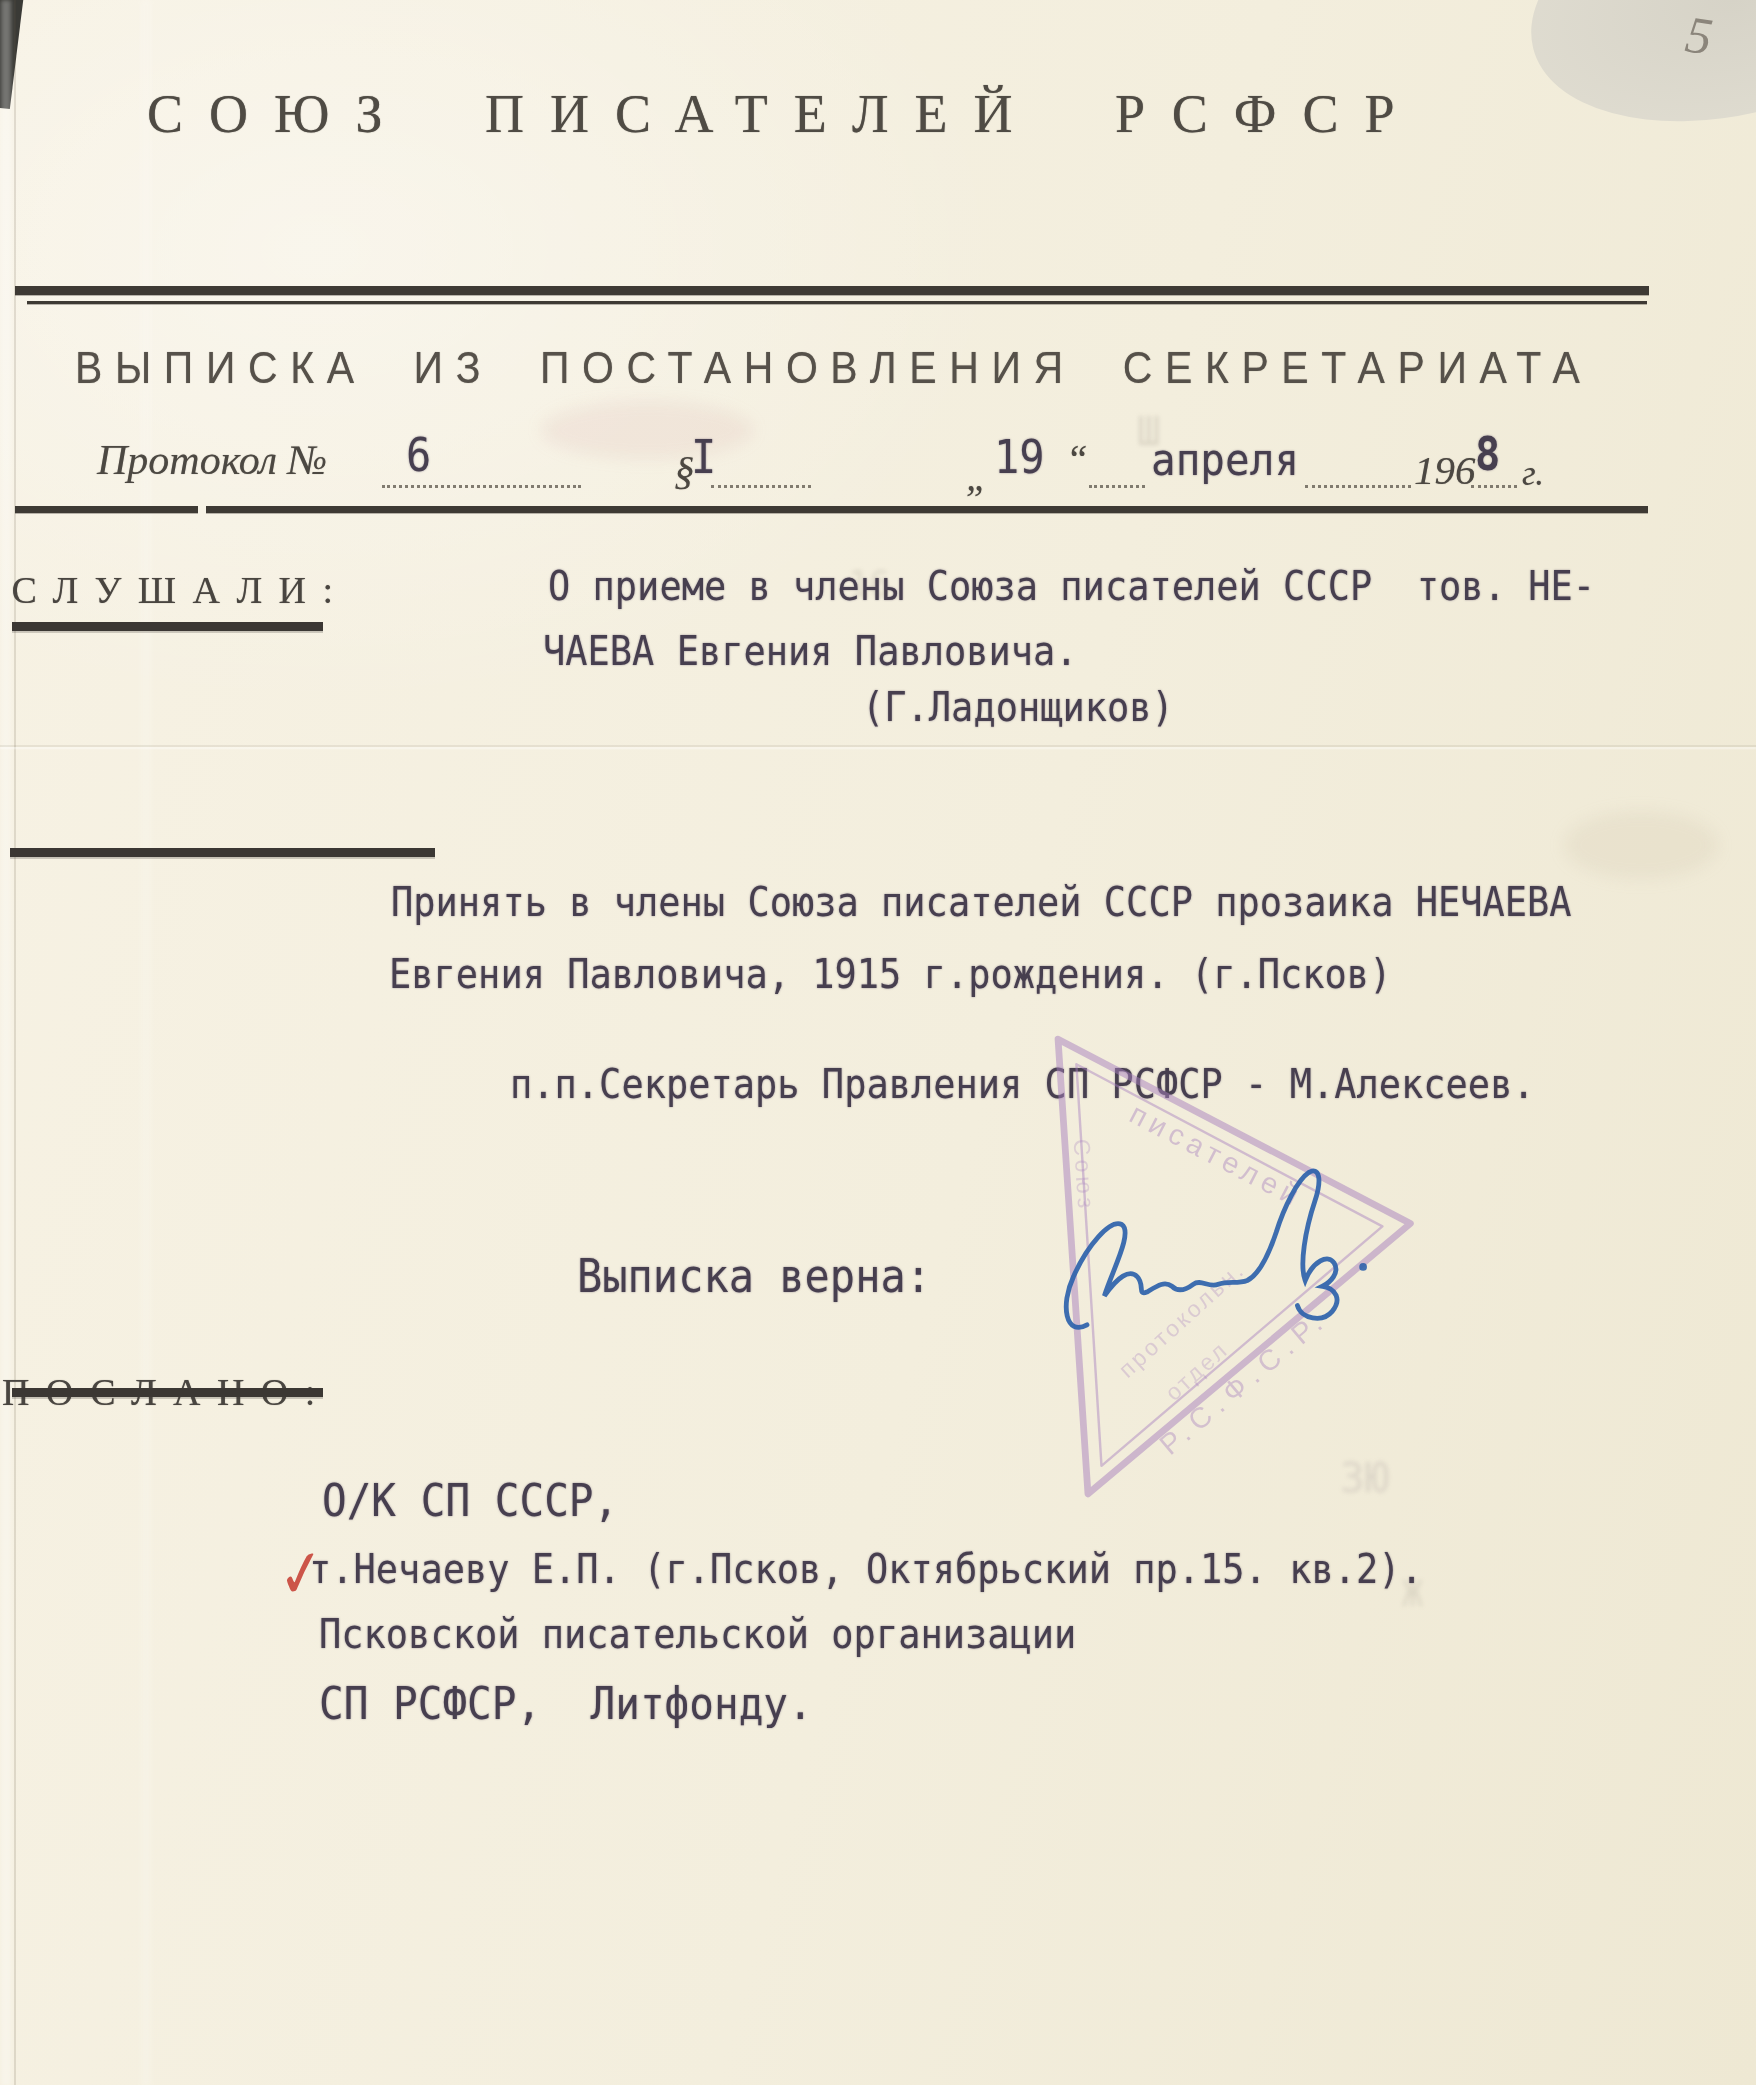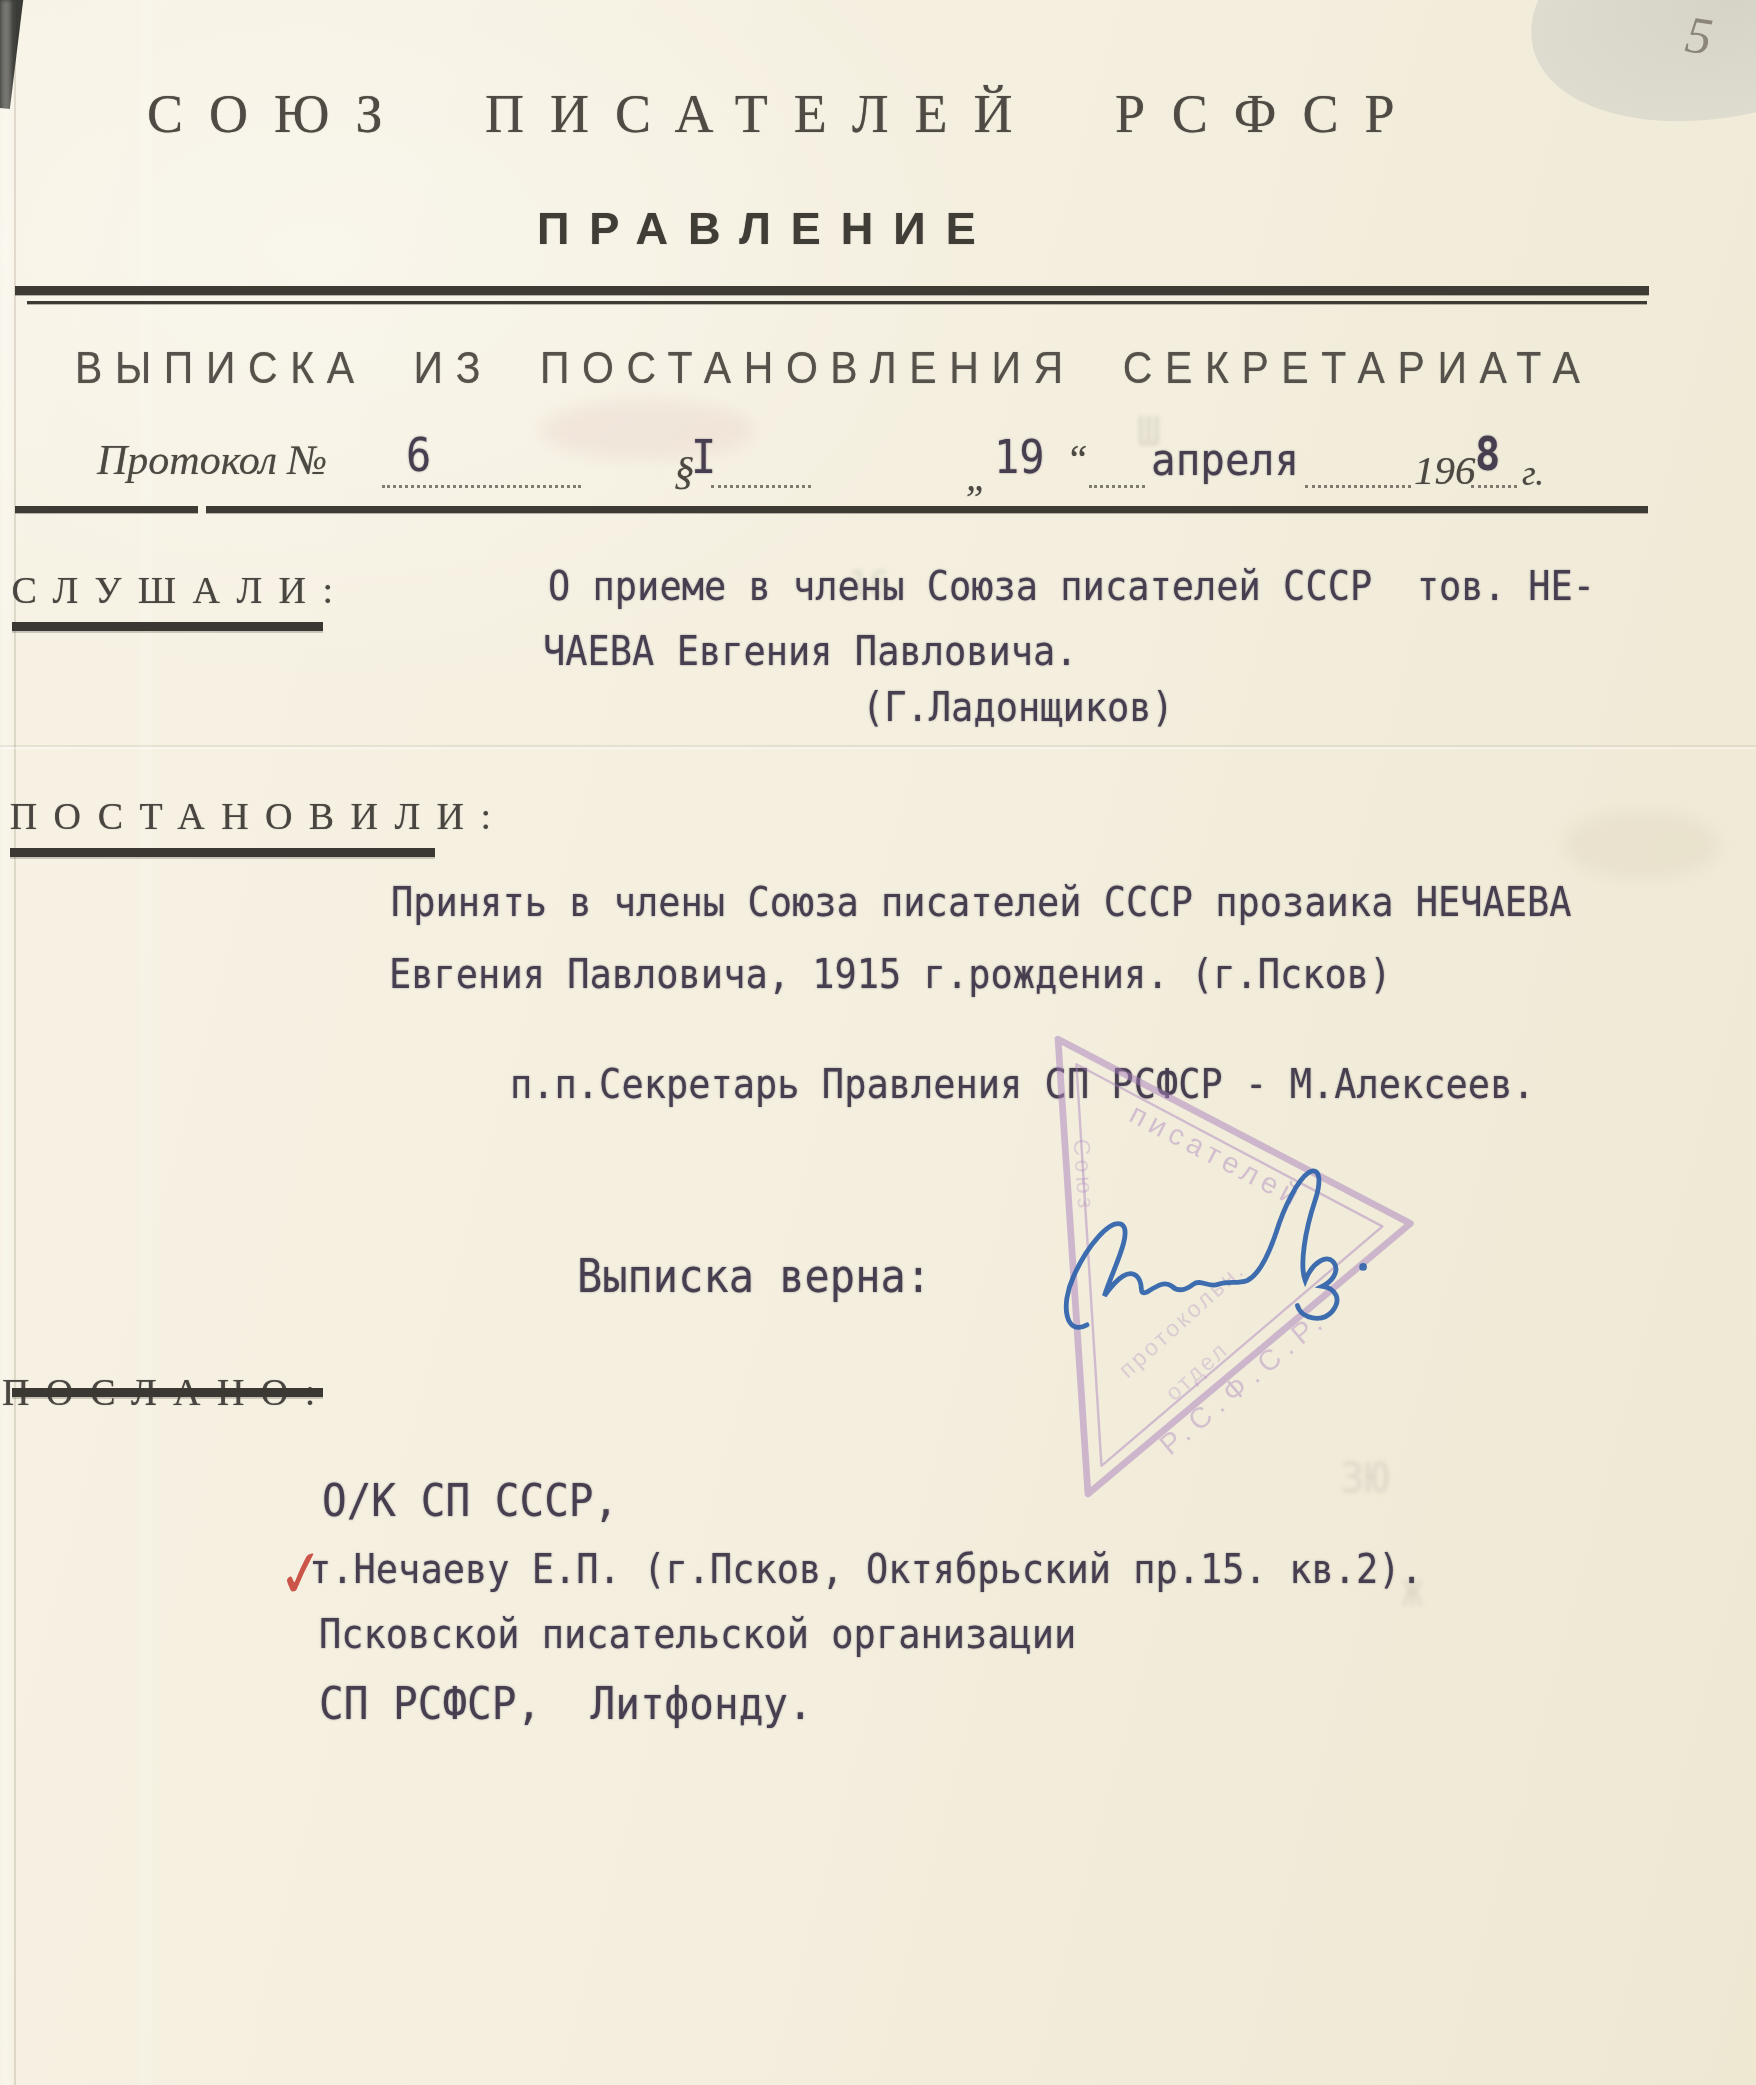--- a/index.html
+++ b/index.html
@@ -78,21 +78,20 @@
   <div class="abs crease-v" style="left:13.5px;top:0;height:2086px;"></div>
   <div class="abs crease-v-hi" style="left:1px;top:0;height:2086px;"></div>
   <div class="abs crease-v-hi" style="left:141px;top:0;height:2086px;opacity:.55;"></div>
   <div class="abs crease-h" style="left:0;top:745px;width:1756px;"></div>
   <div class="abs blotch" style="left:541px;top:401px;width:212px;height:58px;background:rgba(205,145,150,.12);"></div>
   <div class="abs blotch" style="left:1564px;top:811px;width:154px;height:68px;background:rgba(190,180,150,.14);"></div>
 
   <div class="abs pencil" style="left:1686px;top:5.8px;">5</div>
 
   <div class="abs org-title" style="left:147px;top:83px;">СОЮЗ ПИСАТЕЛЕЙ РСФСР</div>
-  <div class="abs dept" style="left:537px;top:203px;">ПРАВЛЕНИЕ</div>
 
   <div class="abs rule" style="left:14.5px;top:286px;width:1634px;height:8.7px;"></div>
   <div class="abs rule" style="left:27px;top:301px;width:1620px;height:2.9px;"></div>
 
   <div class="abs doc-title" style="left:75px;top:344px;">ВЫПИСКА ИЗ ПОСТАНОВЛЕНИЯ СЕКРЕТАРИАТА</div>
 
   <div class="abs preprint" style="left:97px;top:436px;font-size:42px;">Протокол №</div>
   <div class="abs dotted" style="left:382px;top:485px;width:199px;"></div>
   <div class="abs typed digit" style="left:406px;top:432px;">6</div>
 
@@ -113,21 +112,20 @@
 
   <div class="abs rule" style="left:14.5px;top:506px;width:183px;height:6.8px;"></div>
   <div class="abs rule" style="left:206px;top:506px;width:1442px;height:6.8px;"></div>
 
   <div class="abs label" style="left:11.6px;top:568px;">СЛУШАЛИ:</div>
   <div class="abs underline" style="left:11.6px;top:622px;width:311px;"></div>
   <div class="abs typed" style="left:548px;top:566px;">О приеме в члены Союза писателей СССР  тов. НЕ-</div>
   <div class="abs typed" style="left:543px;top:631px;">ЧАЕВА Евгения Павловича.</div>
   <div class="abs typed" style="left:862px;top:687px;">(Г.Ладонщиков)</div>
 
-  <div class="abs label" style="left:9.7px;top:794px;">ПОСТАНОВИЛИ:</div>
   <div class="abs underline" style="left:9.7px;top:848px;width:425px;"></div>
   <div class="abs typed" style="left:391px;top:882px;">Принять в члены Союза писателей СССР прозаика НЕЧАЕВА</div>
   <div class="abs typed" style="left:389px;top:954px;">Евгения Павловича, 1915 г.рождения. (г.Псков)</div>
   <div class="abs typed" style="left:510px;top:1064px;">п.п.Секретарь Правления СП РСФСР - М.Алексеев.</div>
   <div class="abs typed big" style="left:577px;top:1253px;">Выписка верна:</div>
 
   <div class="abs label" style="left:2px;top:1334px;margin-top:36px;">ПОСЛАНО:</div>
   <div class="abs underline" style="left:11.6px;top:1388px;width:311px;"></div>
   <div class="abs typed" style="left:322px;top:1479px;font-size:41px;">О/К СП СССР,</div>
   <div class="abs typed" style="left:309px;top:1549px;">т.Нечаеву Е.П. (г.Псков, Октябрьский пр.15. кв.2).</div>

